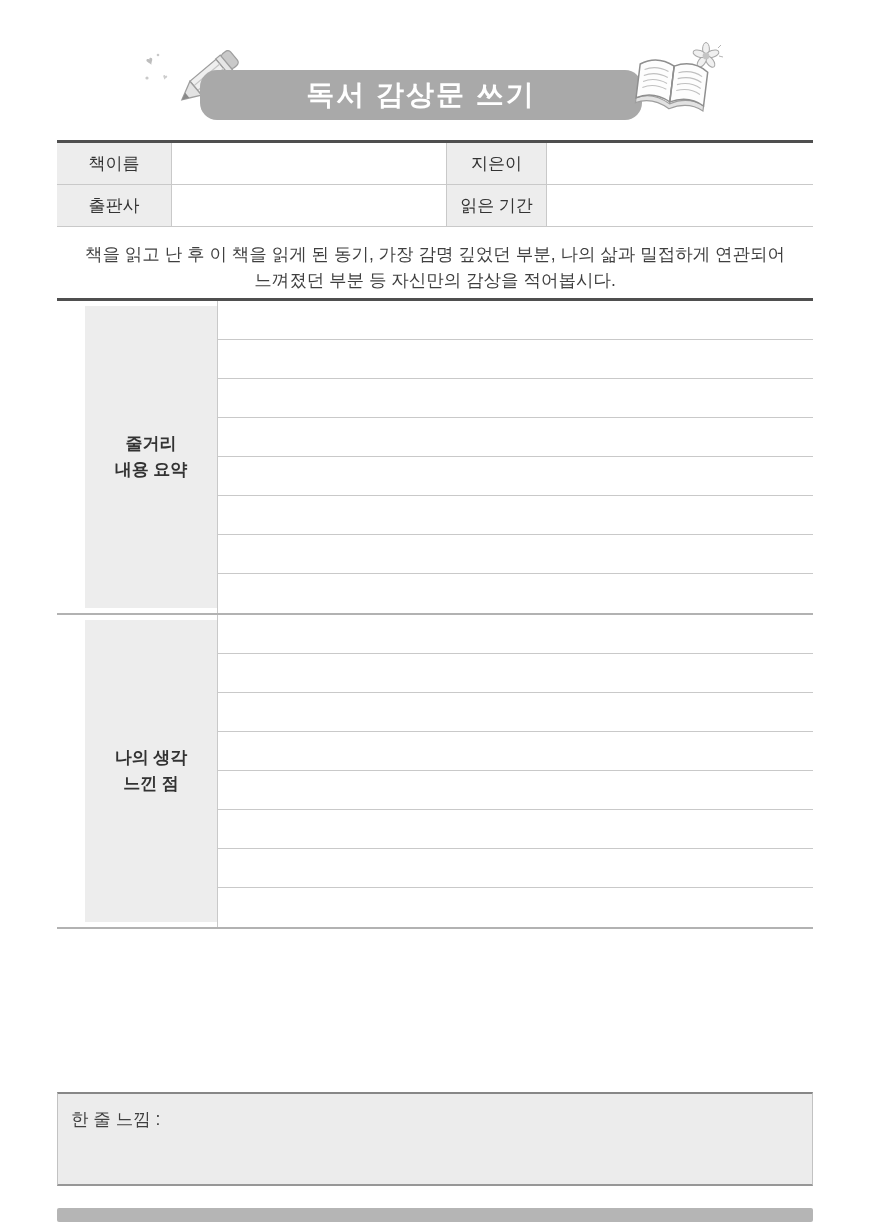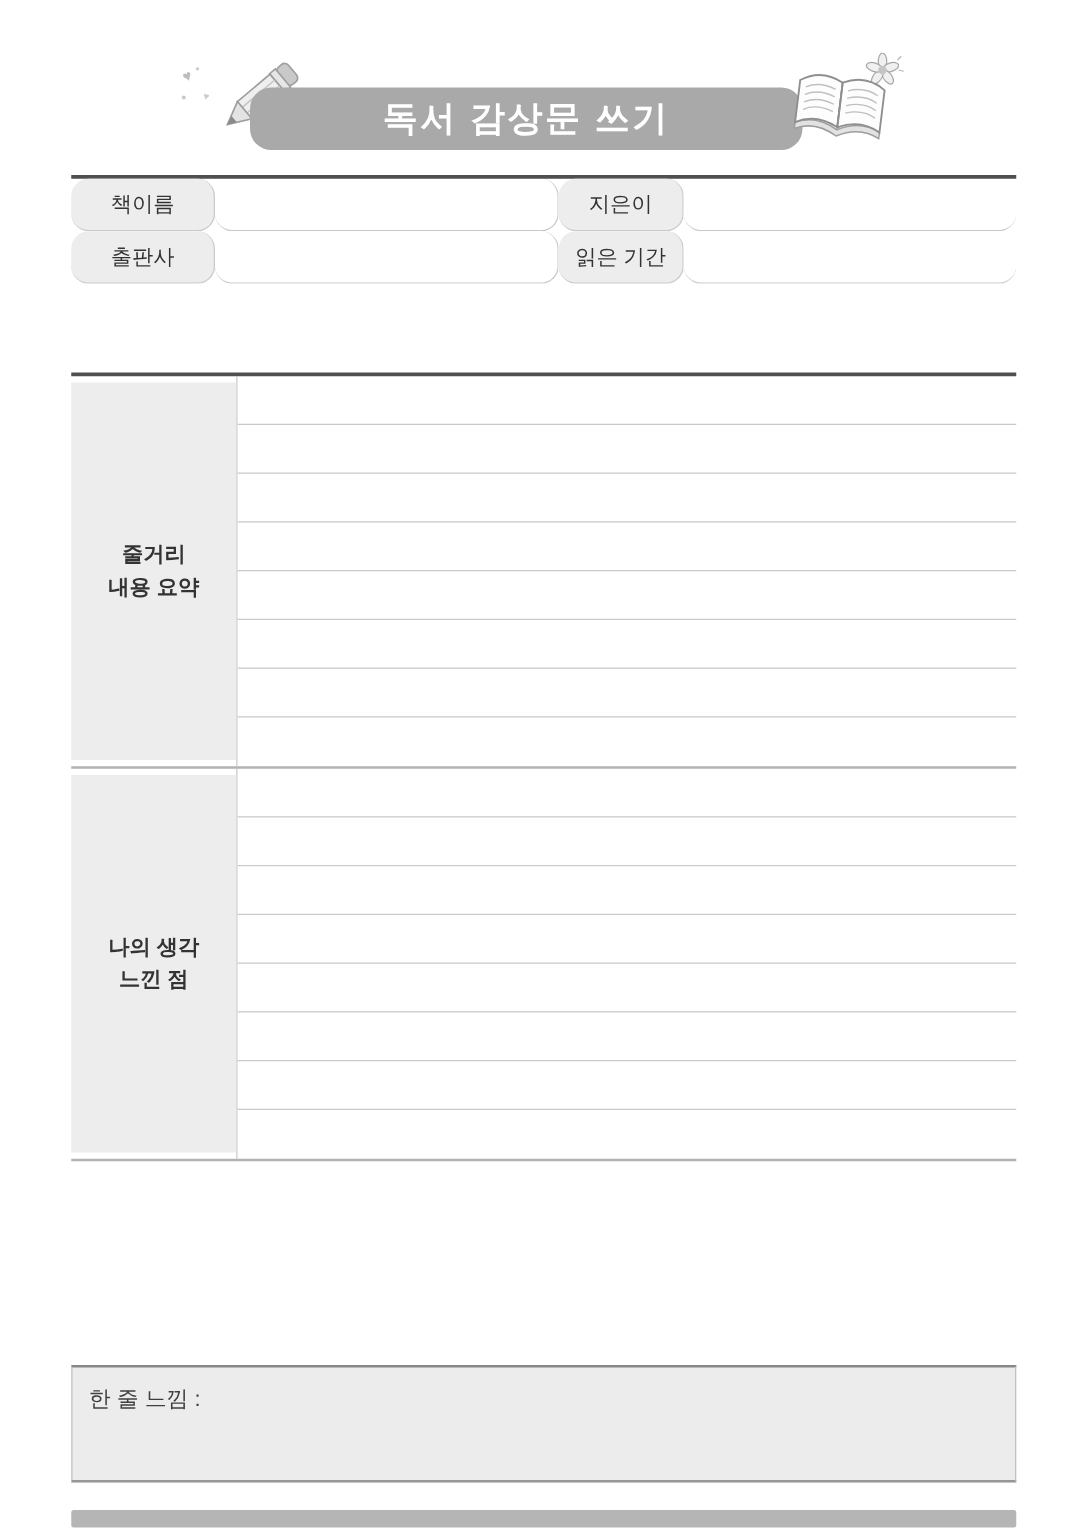--- a/index.html
+++ b/index.html
@@ -17,36 +17,36 @@
     background:var(--banner);border-radius:17px;z-index:2;
     display:flex;align-items:center;justify-content:center;margin-top:13px;}
   .banner-title{color:#fff;font-weight:bold;font-size:28px;letter-spacing:2px;}
   .pencil-wrap{position:absolute;left:142px;top:46px;z-index:1;}
   .book-wrap{position:absolute;left:626px;top:42px;z-index:3;}
 
   
   .info-table{position:absolute;left:57px;top:140px;width:756px;
     display:grid;grid-template-columns:115px 275px 100px 266px;grid-auto-rows:42px;
     border-top:3px solid var(--dark-rule);}
-  .cell{border-bottom:1px solid var(--line);display:flex;align-items:center;border-radius:14px;}
+  .cell{border-bottom:1px solid var(--line);display:flex;align-items:center;}
   .cell.label{background:var(--label-cell-bg);justify-content:center;
     font-size:17px;font-weight:500;color:#333;border-right:1px solid var(--line);}
   .cell.input{border-right:1px solid var(--line);}
   .cell.input:last-of-type,.cell.input.end{border-right:none;}
 
   
   .instruction{position:absolute;left:57px;top:241px;width:756px;text-align:center;
     font-size:17.5px;line-height:26px;color:#3f3f3f;}
 
   
   .grid{position:absolute;left:57px;top:298px;width:756px;
     border-top:3px solid var(--dark-rule);border-bottom:2px solid var(--section-divider);}
   .sec{display:flex;}
   .sec + .sec{border-top:2px solid var(--section-divider);}
-  .label-col{width:133px;border-right:1px solid var(--line);display:flex;}
+  .label-col{width:133px;border-right:1px solid var(--line);display:flex;margin-left:28px;}
   .label-block{flex:1;margin:5px 0;background:var(--label-cell-bg);
     display:flex;flex-direction:column;align-items:center;justify-content:center;
     font-size:17px;font-weight:bold;color:#333;line-height:26px;text-align:center;}
   .write-area{flex:1;}
   .write-row{border-bottom:1px solid var(--line);}
   .write-row:last-child{border-bottom:none;}
   .sec-1 .write-row,.sec-2 .write-row{height:39px;}
   .sec-3 .write-row{height:38px;}
 
   
@@ -125,20 +125,24 @@
     <div class="cell label">책이름</div>
     <div class="cell input"></div>
     <div class="cell label">지은이</div>
     <div class="cell input end"></div>
     <div class="cell label">출판사</div>
     <div class="cell input"></div>
     <div class="cell label">읽은 기간</div>
     <div class="cell input end"></div>
   </div>
 
+  <div class="instruction">
+    <div>책을 읽고 난 후 이 책을 읽게 된 동기, 가장 감명 깊었던 부분, 나의 삶과 밀접하게 연관되어</div>
+    <div>느껴졌던 부분 등 자신만의 감상을 적어봅시다.</div>
+  </div>
 
   <div class="grid">
     <section class="sec sec-1">
       <div class="label-col">
         <div class="label-block">
             <div>줄거리</div>
             <div>내용 요약</div>
           </div>
       </div>
       <div class="write-area">

